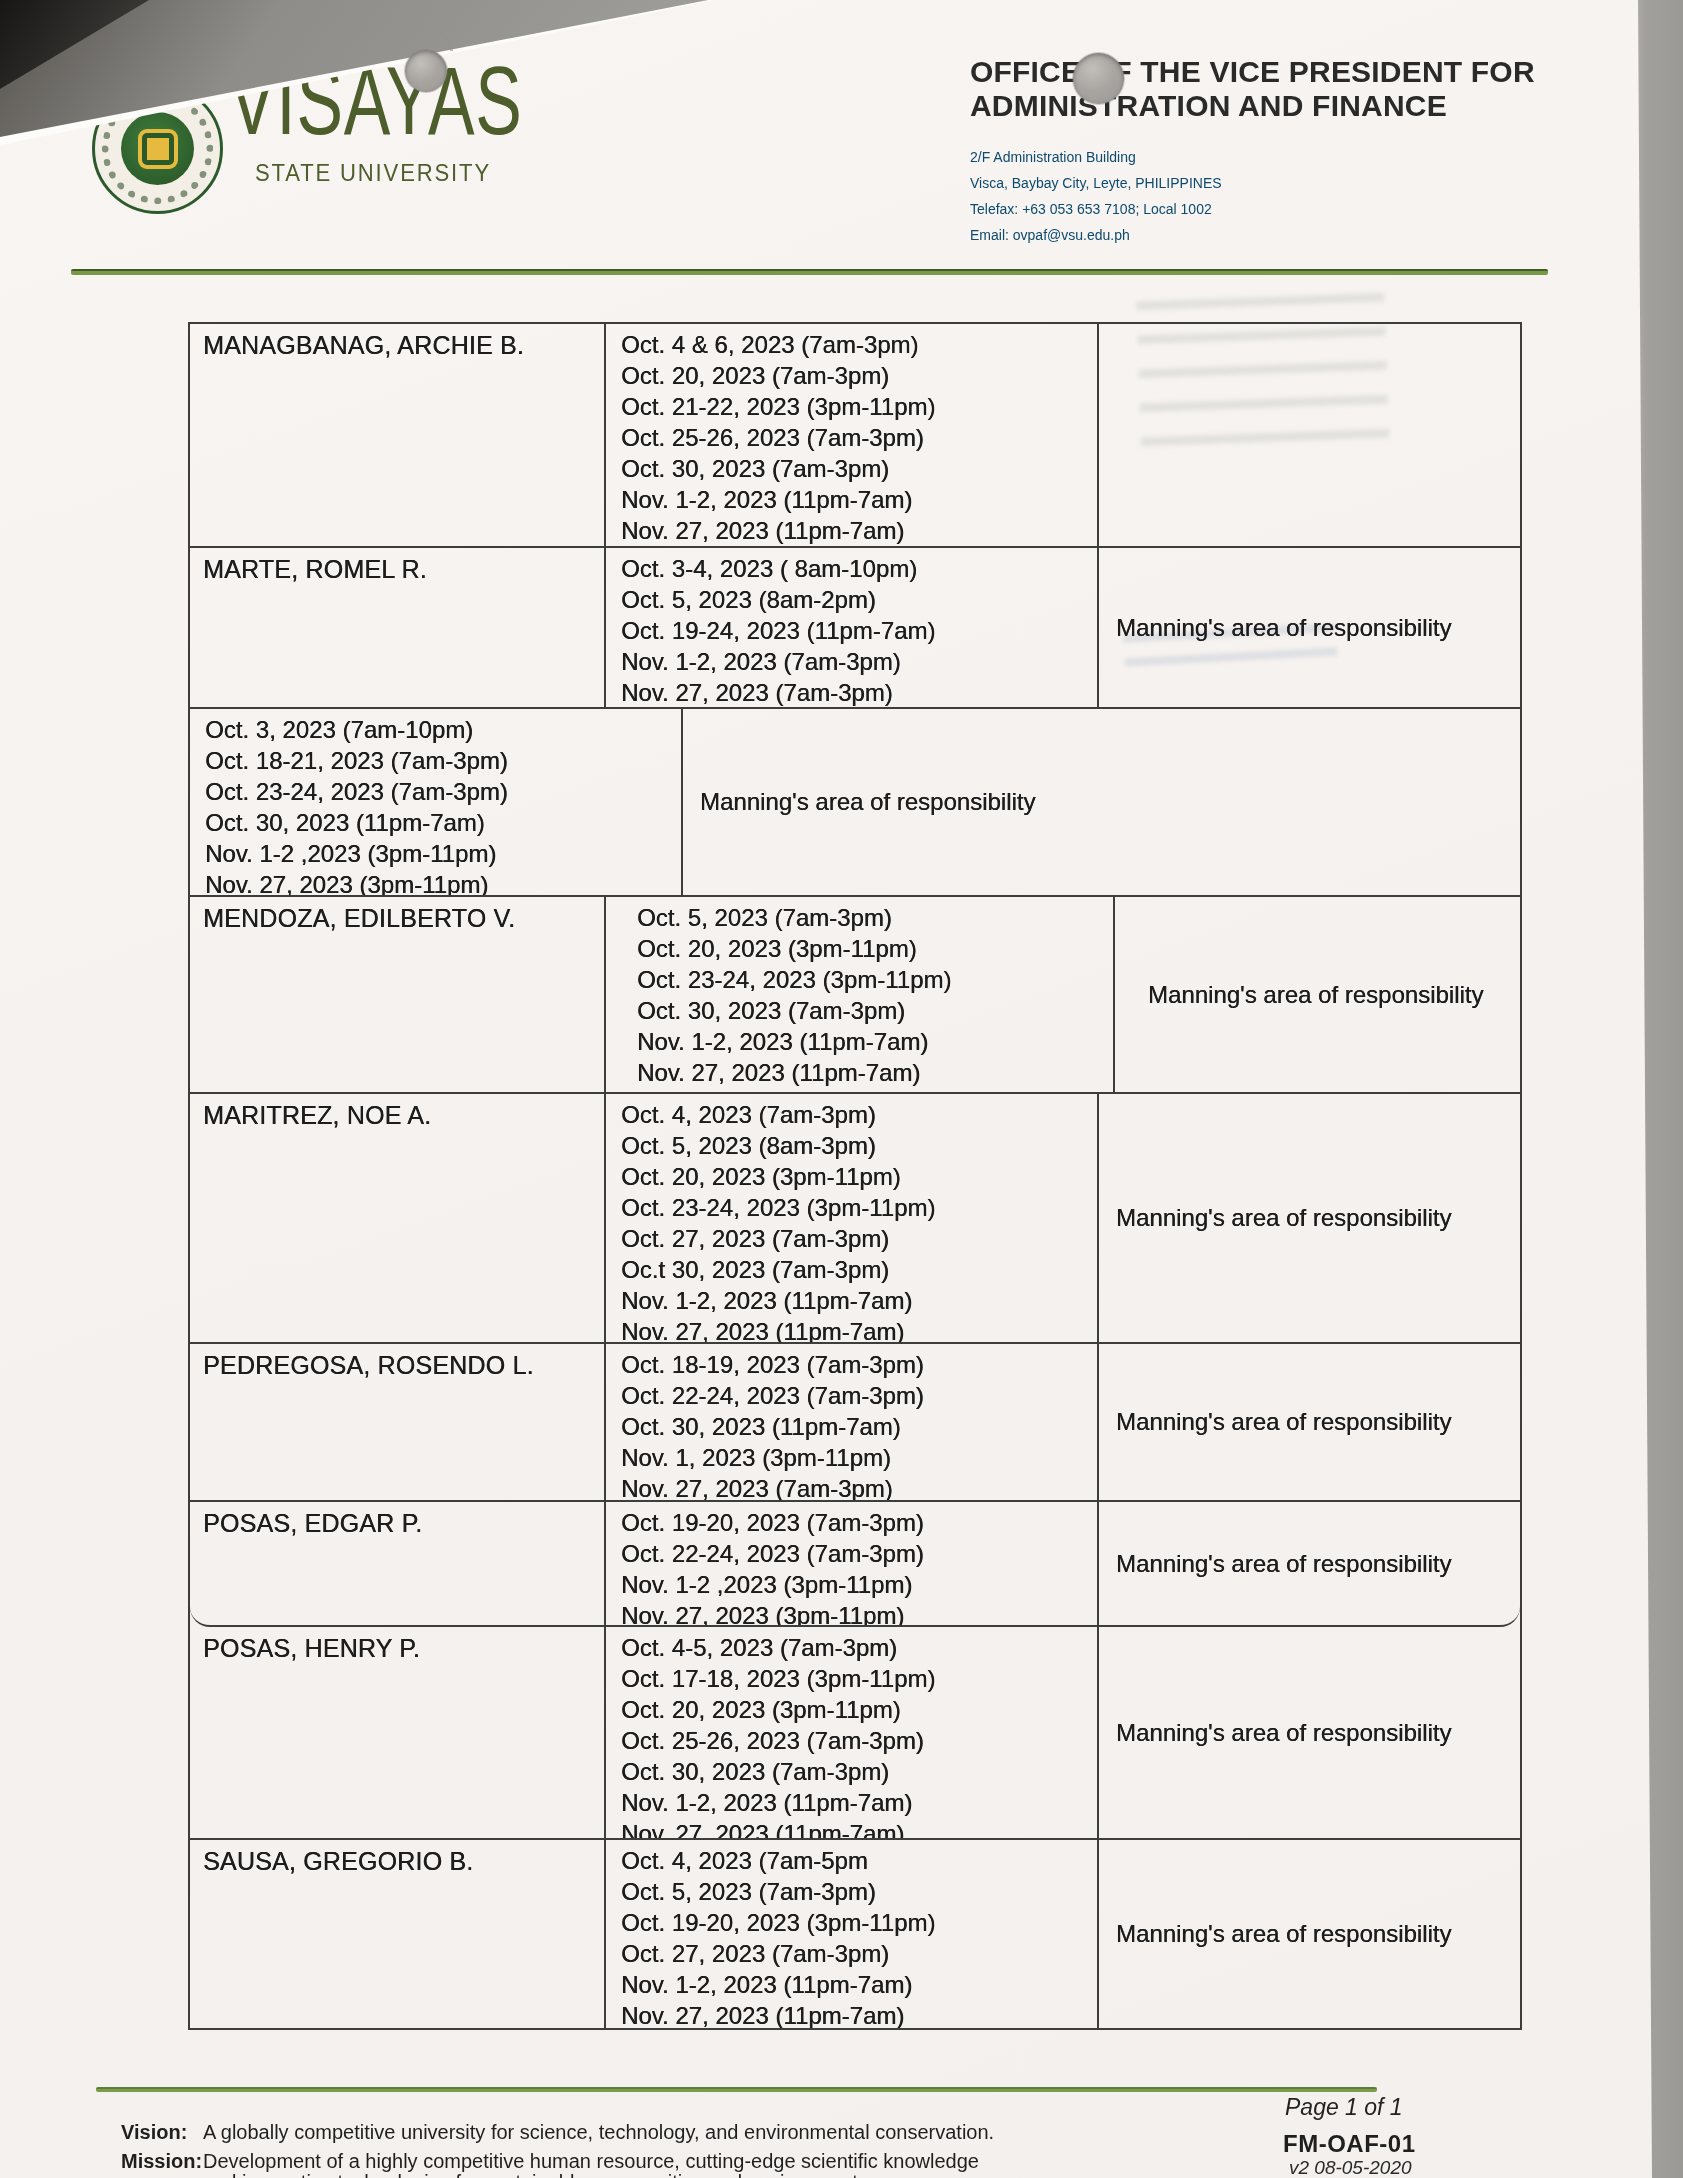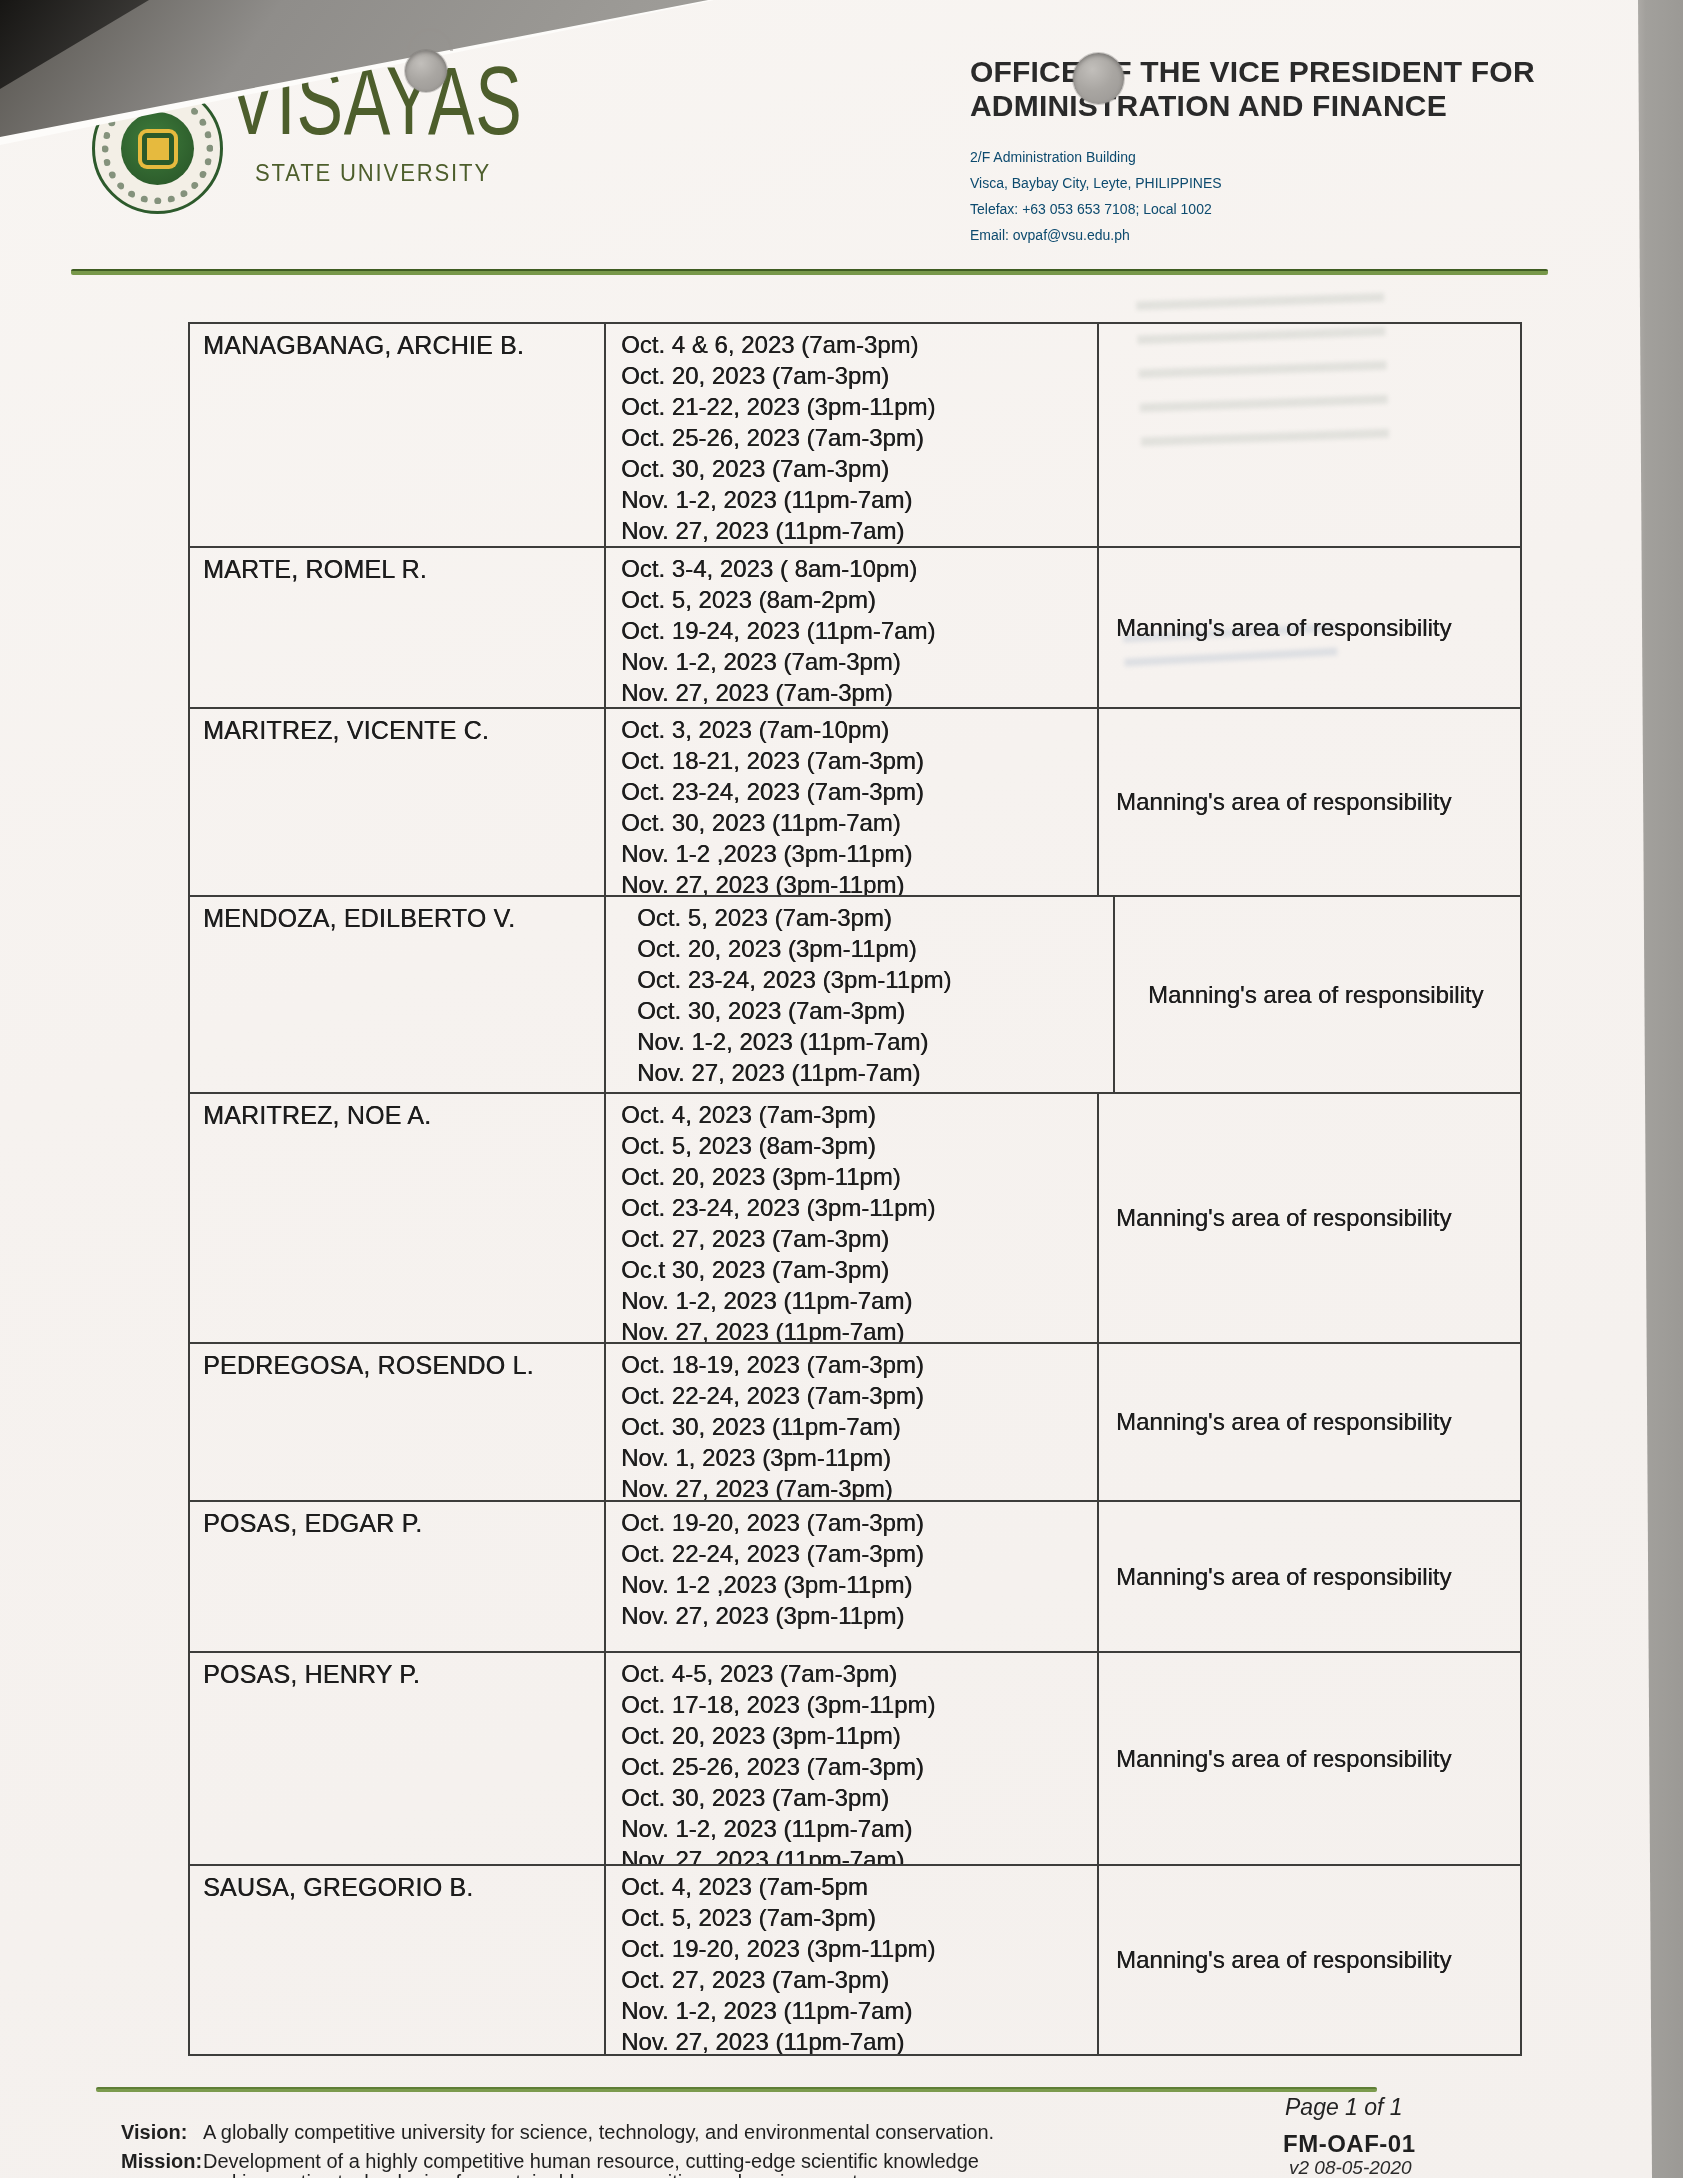--- a/index.html
+++ b/index.html
@@ -206,21 +206,20 @@
           <div class="date-line">Oct. 3-4, 2023 ( 8am-10pm)</div>
           <div class="date-line">Oct. 5, 2023 (8am-2pm)</div>
           <div class="date-line">Oct. 19-24, 2023 (11pm-7am)</div>
           <div class="date-line">Nov. 1-2, 2023 (7am-3pm)</div>
           <div class="date-line">Nov. 27, 2023 (7am-3pm)</div>
         </div>
     <div class="cell cell-area">Manning's area of responsibility</div>
   </div>
 
   <div class="srow" style="height: 188px;">
-    <div class="cell cell-name">MARITREZ, VICENTE C.</div>
     <div class="cell cell-dates">
           <div class="date-line">Oct. 3, 2023 (7am-10pm)</div>
           <div class="date-line">Oct. 18-21, 2023 (7am-3pm)</div>
           <div class="date-line">Oct. 23-24, 2023 (7am-3pm)</div>
           <div class="date-line">Oct. 30, 2023 (11pm-7am)</div>
           <div class="date-line">Nov. 1-2 ,2023 (3pm-11pm)</div>
           <div class="date-line">Nov. 27, 2023 (3pm-11pm)</div>
         </div>
     <div class="cell cell-area">Manning's area of responsibility</div>
   </div>
@@ -258,21 +257,21 @@
     <div class="cell cell-dates">
           <div class="date-line">Oct. 18-19, 2023 (7am-3pm)</div>
           <div class="date-line">Oct. 22-24, 2023 (7am-3pm)</div>
           <div class="date-line">Oct. 30, 2023 (11pm-7am)</div>
           <div class="date-line">Nov. 1, 2023 (3pm-11pm)</div>
           <div class="date-line">Nov. 27, 2023 (7am-3pm)</div>
         </div>
     <div class="cell cell-area">Manning's area of responsibility</div>
   </div>
 
-  <div class="srow" style="height: 151px;">
+  <div class="srow" style="height: 125px; border-radius: 20px;">
     <div class="cell cell-name">POSAS, EDGAR P.</div>
     <div class="cell cell-dates">
           <div class="date-line">Oct. 19-20, 2023 (7am-3pm)</div>
           <div class="date-line">Oct. 22-24, 2023 (7am-3pm)</div>
           <div class="date-line">Nov. 1-2 ,2023 (3pm-11pm)</div>
           <div class="date-line">Nov. 27, 2023 (3pm-11pm)</div>
         </div>
     <div class="cell cell-area">Manning's area of responsibility</div>
   </div>
 

